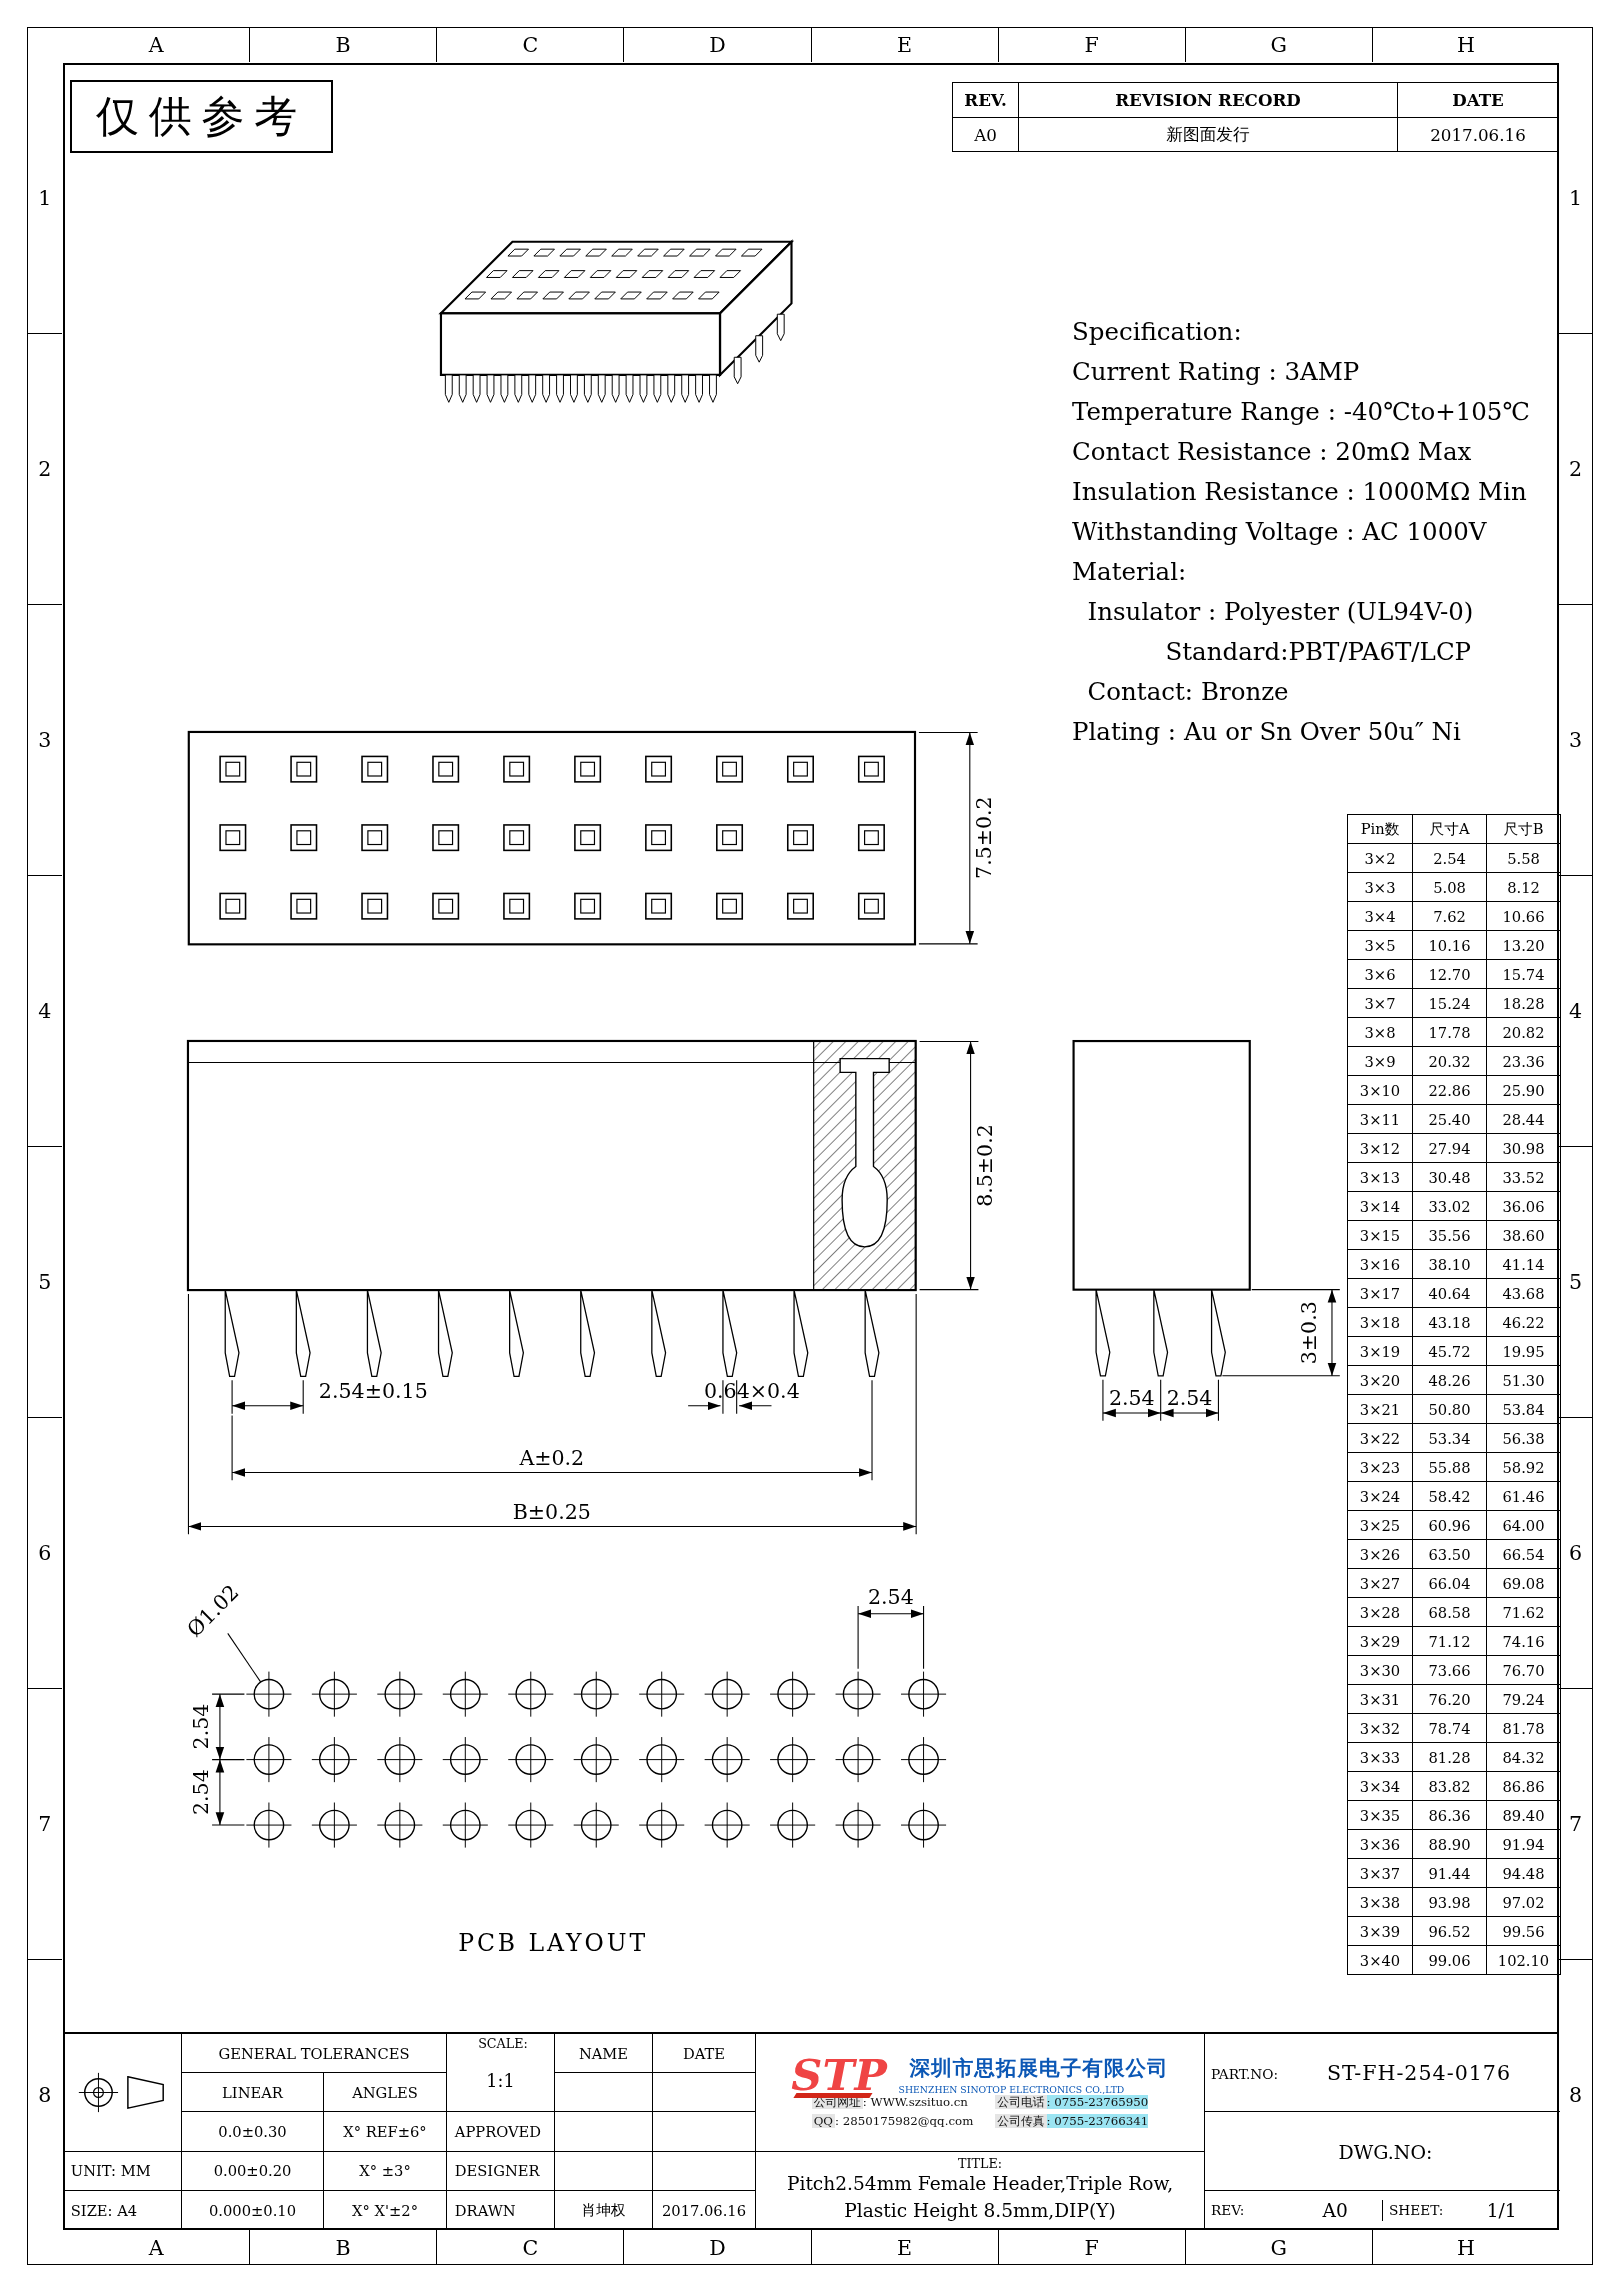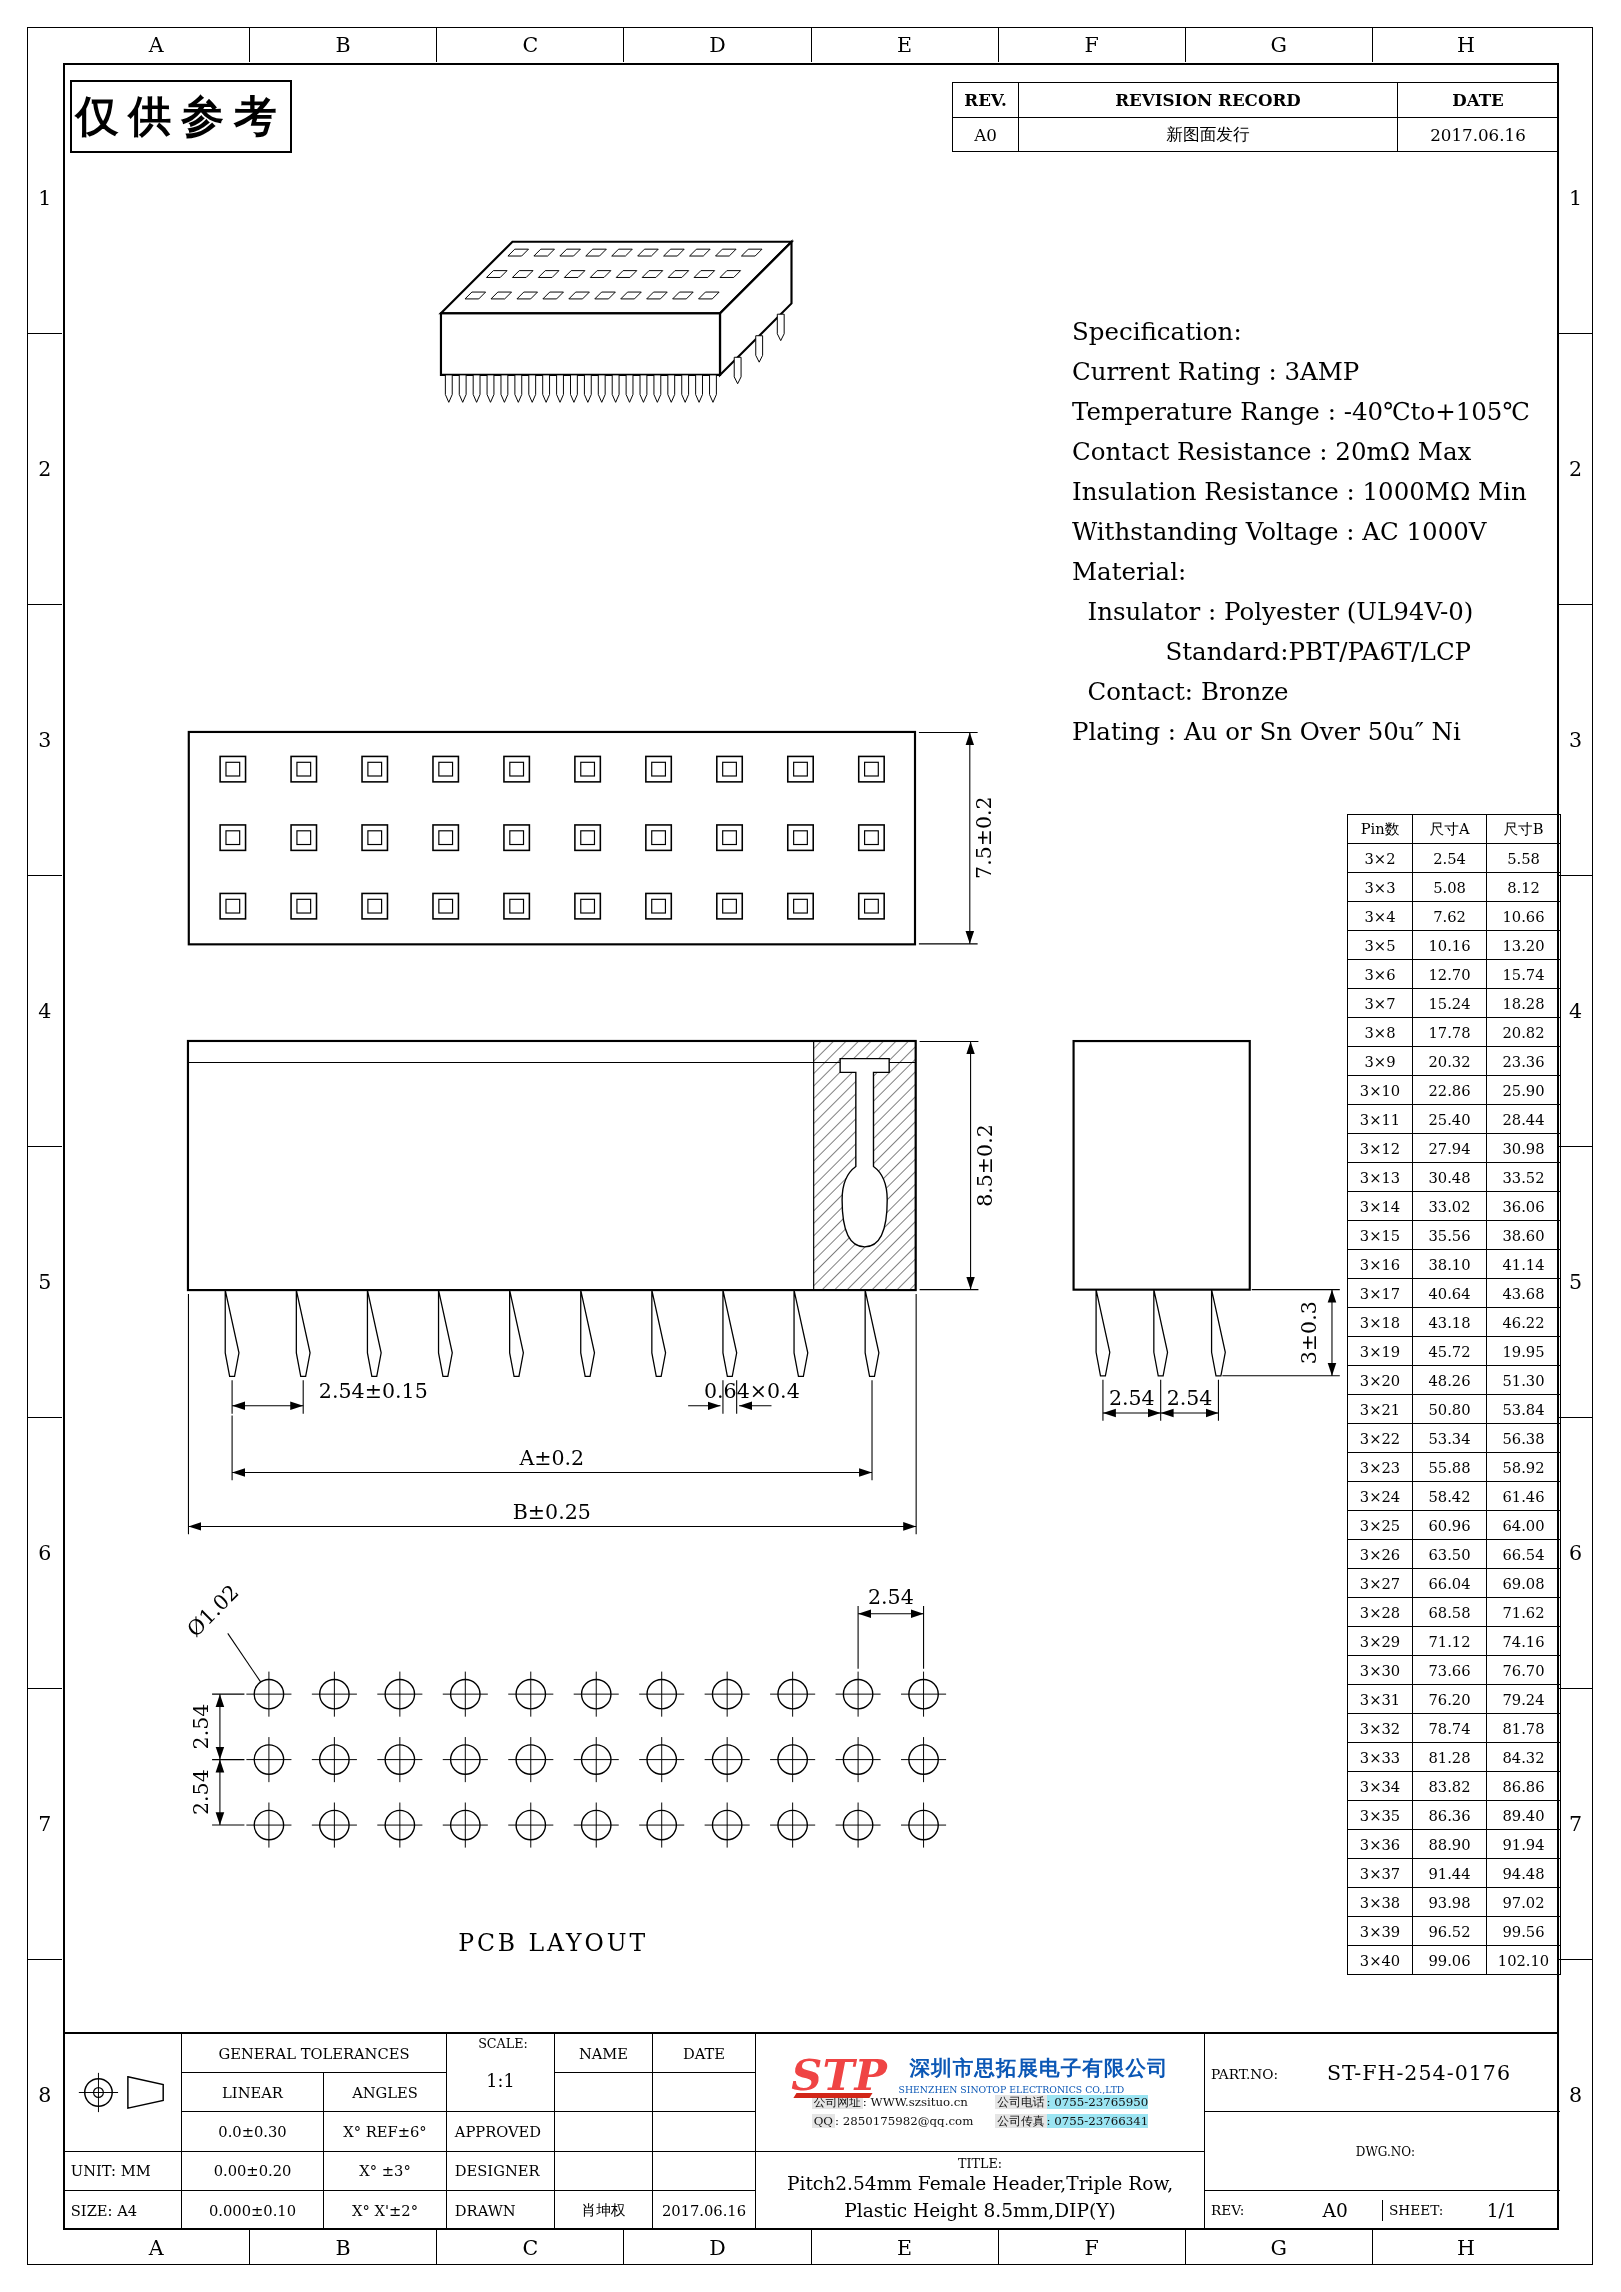--- a/index.html
+++ b/index.html
@@ -13,22 +13,22 @@
   .band.h { left:63px; width:1496px; height:35px; }
   .band.h > div { flex:1; display:flex; align-items:center; justify-content:center; border-right:1.5px solid #000; }
   .band.h > div:last-of-type { border-right:none; }
   .band.top { top:27.4px; } .band.bottom { top:2230px; }
   .band.v { top:63px; width:35px; height:2167px; flex-direction:column; }
   .band.v > div { flex:1; display:flex; align-items:center; justify-content:center; border-bottom:1.5px solid #000; }
   .band.v > div:last-of-type { border-bottom:none; }
   .band.left { left:27.4px; } .band.right { left:1558px; }
 
   
-  .wm { position:absolute; left:70px; top:80px; width:222px; height:73px; border:2.9px solid #000;
-        display:flex; align-items:center; justify-content:center; font-size:43px; font-weight:bold; letter-spacing:9.8px; }
+  .wm { position:absolute; left:70px; top:80px; width:263px; height:73px; border:2.9px solid #000;
+        display:flex; align-items:center; justify-content:center; font-size:43px; font-weight:normal; letter-spacing:9.8px; }
 
   
   .rev-table { position:absolute; left:952px; top:82px; width:607px; border:1.5px solid #000; font-size:16.7px; }
   .rt-row { display:flex; height:34px; }
   .rt-row + .rt-row { border-top:1.5px solid #000; }
   .rt-row > div { display:flex; align-items:center; justify-content:center; }
   .rt-c1 { width:66px; border-right:1.5px solid #000; }
   .rt-c2 { flex:1; border-right:1.5px solid #000; }
   .rt-c3 { width:160px; }
   .rt-head { font-weight:bold; }
@@ -71,21 +71,21 @@
   .lab { background:#e5e5e5; padding:0 2px; }
   .val::before { content:": "; }
   .hl-c { background:#9be4f2; }
   .title-cell { flex-direction:column; align-items:stretch; padding:2px 5.9px; }
   .title-cell .tl { font-size:12.7px; }
   .title-cell .tline { text-align:center; font-size:18.6px; line-height:1.45; }
   .partno-cell { flex-direction:row; align-items:stretch; }
   .partno-cell .pl { font-size:13.7px; padding:2px 0 0 5.9px; }
   .partno-cell .pv { flex:1; display:flex; align-items:center; justify-content:center; font-size:20.6px; letter-spacing:1px; }
   .dwg-cell { flex-direction:column; align-items:flex-start; justify-content:flex-start; }
-  .dwg-cell .pl { font-size:12px; padding:2px 0 0 5.9px; }
+  .dwg-cell .pl { font-size:19px; padding:2px 0 0 5.9px; }
   .revsheet { padding:0; align-items:stretch; }
   .rs-part { display:flex; align-items:center; flex:1; }
   .rs-part.rs-l { border-right:1.2px solid #000; max-width:178px;gap:44px; }
   .rs-part .rl { font-size:13.7px; padding-left:5.9px; }
   .rs-part .rv { flex:1; text-align:center; font-size:18.6px; }
 </style>
 </head>
 <body>
 
 <div class="sheet">

